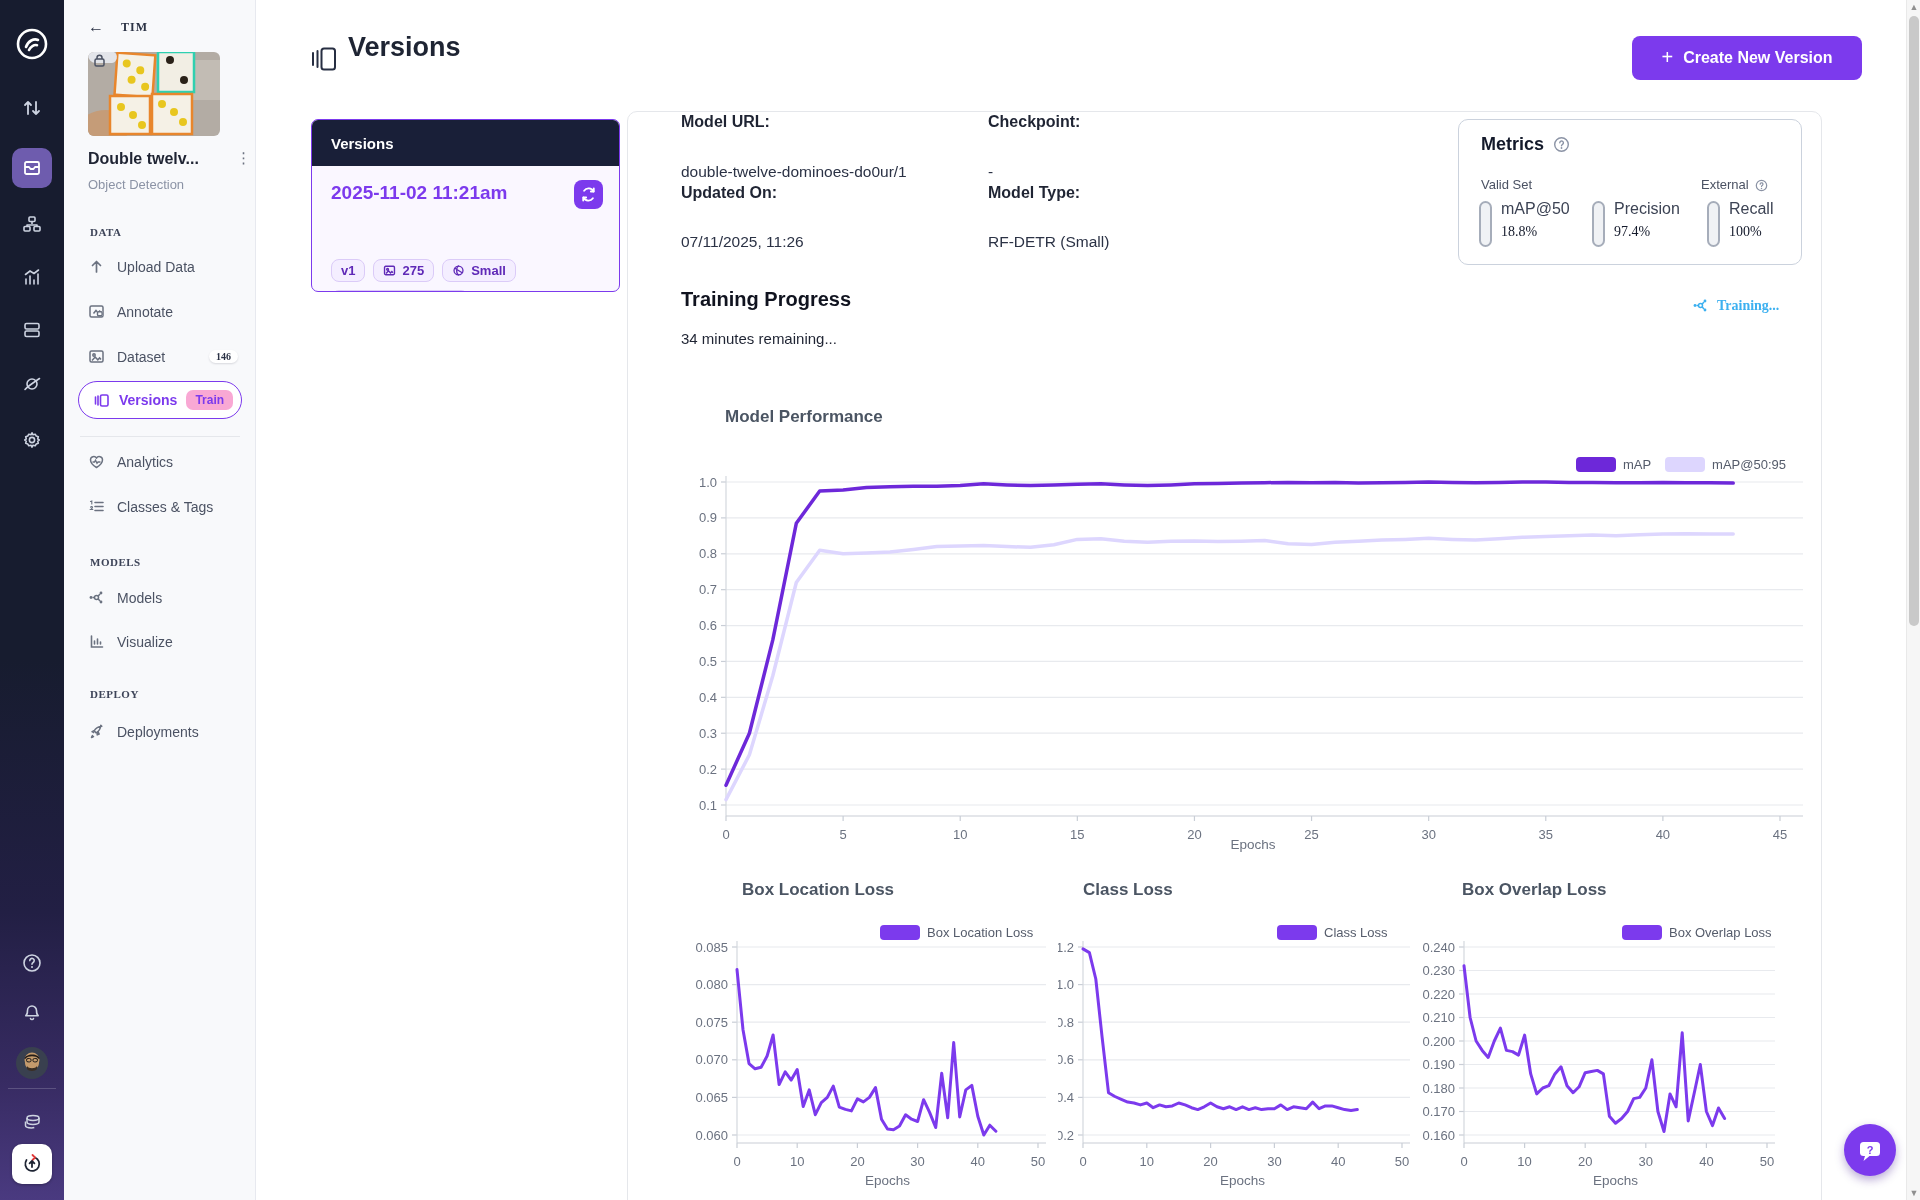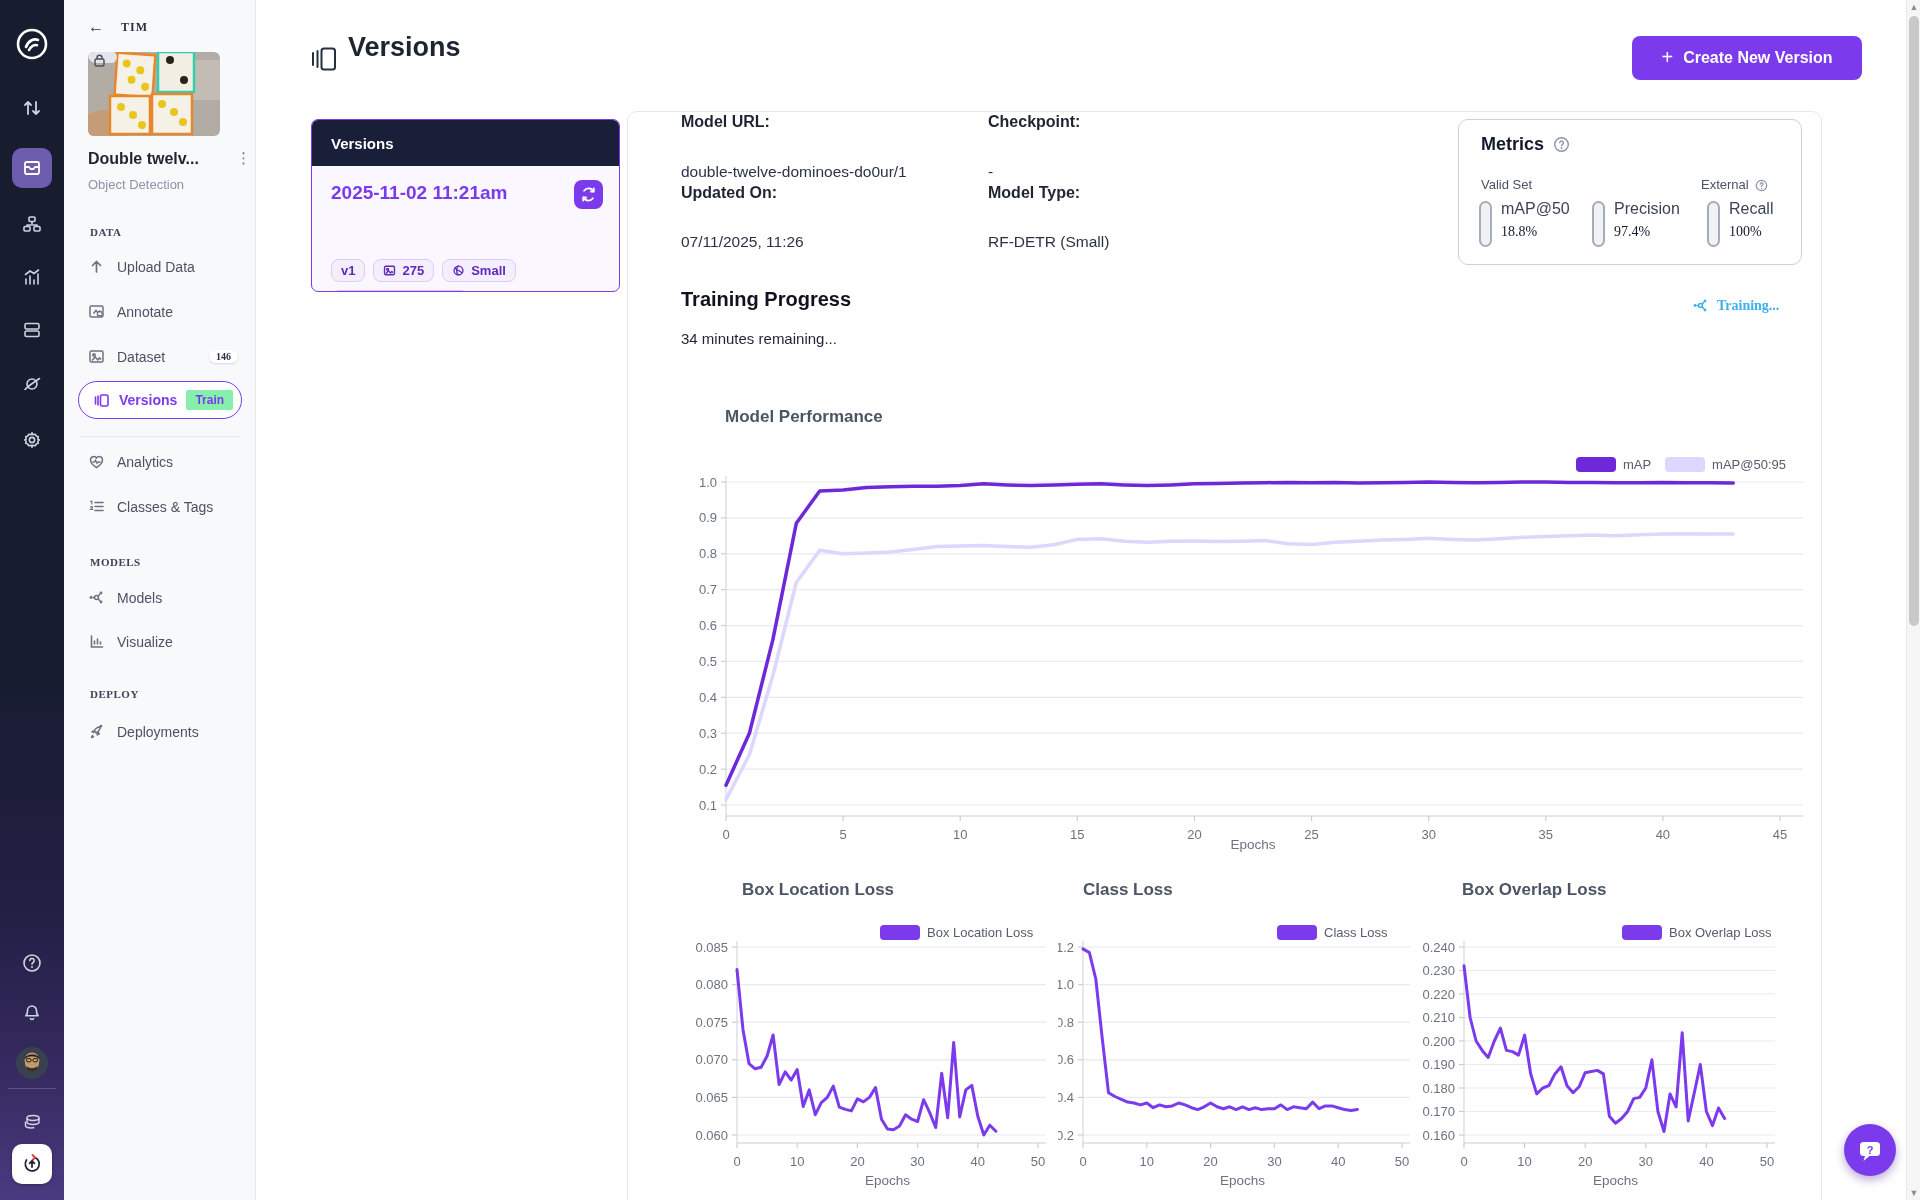--- a/index.html
+++ b/index.html
@@ -31,22 +31,22 @@
   .proj-sub { position:absolute; left:24px; top:177px; font-size:13px; color:#8b93a5; }
   .sec-label { position:absolute; left:26px; font-size:11px; font-weight:bold; letter-spacing:.5px; color:#3d4álja…; color:#3d4458; }
   .nav-item { position:absolute; left:24px; width:150px; display:flex; align-items:center; gap:12px;
     font-size:14px; color:#4b5263; cursor:pointer; }
   .nav-item .ni { color:#6b7280; display:flex; }
   .count-badge { margin-left:auto; background:#fff; border-radius:9px; padding:1px 7px; font-size:10px;
     font-weight:bold; color:#2b3245; box-shadow:0 1px 2px rgba(20,20,40,.14); }
   .nav-active { position:absolute; left:14px; top:381px; width:164px; height:38px; border:1.5px solid #7c3aed;
     border-radius:19px; background:#fff; display:flex; align-items:center; gap:9px; padding:0 10px 0 14px;
     color:#7c3aed; font-size:14px; font-weight:bold; cursor:pointer; }
-  .train-badge { margin-left:auto; background:#86efac; color:#7c3aed; font-size:12px; font-weight:bold;
-    border-radius:2px; padding:3px 9px; }
+  .train-badge { margin-left:auto; background:#f9a8d4; color:#7c3aed; font-size:12px; font-weight:bold;
+    border-radius:7px; padding:3px 9px; }
   .proj-divider { position:absolute; left:16px; top:436px; width:160px; height:1px; background:#e5e7eb; }
 
   
   .page-title { position:absolute; left:348px; top:32px; font-size:27px; font-weight:600; color:#1e2433; }
   .pt-icon { position:absolute; left:311px; top:45px; color:#272e42; }
   .create-btn { position:absolute; left:1632px; top:36px; width:230px; height:44px; background:#7c3aed;
     border:none; border-radius:8px; color:#fff; font-size:16px; font-weight:600; cursor:pointer;
     display:flex; align-items:center; justify-content:center; gap:10px; font-family:inherit; }
   .create-btn .plus { font-size:20px; font-weight:400; margin-top:-2px; }
 

